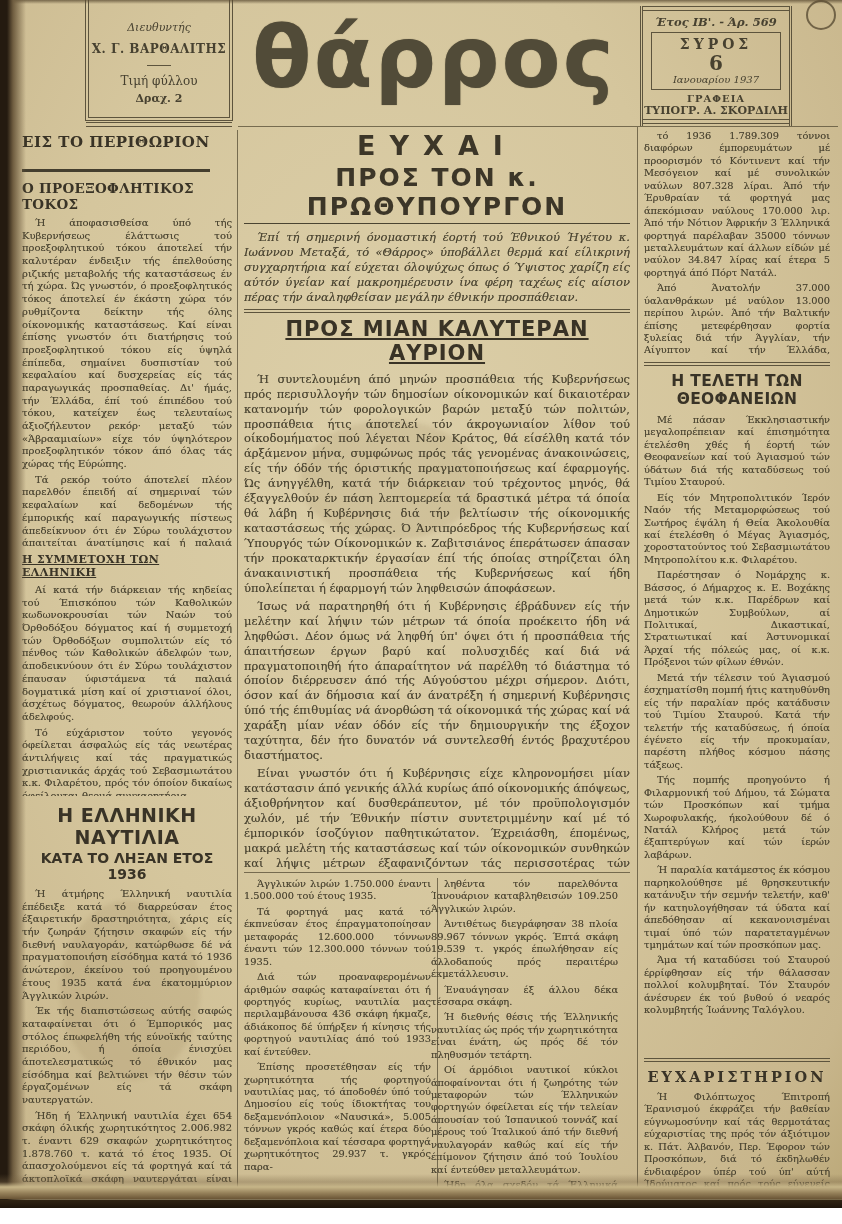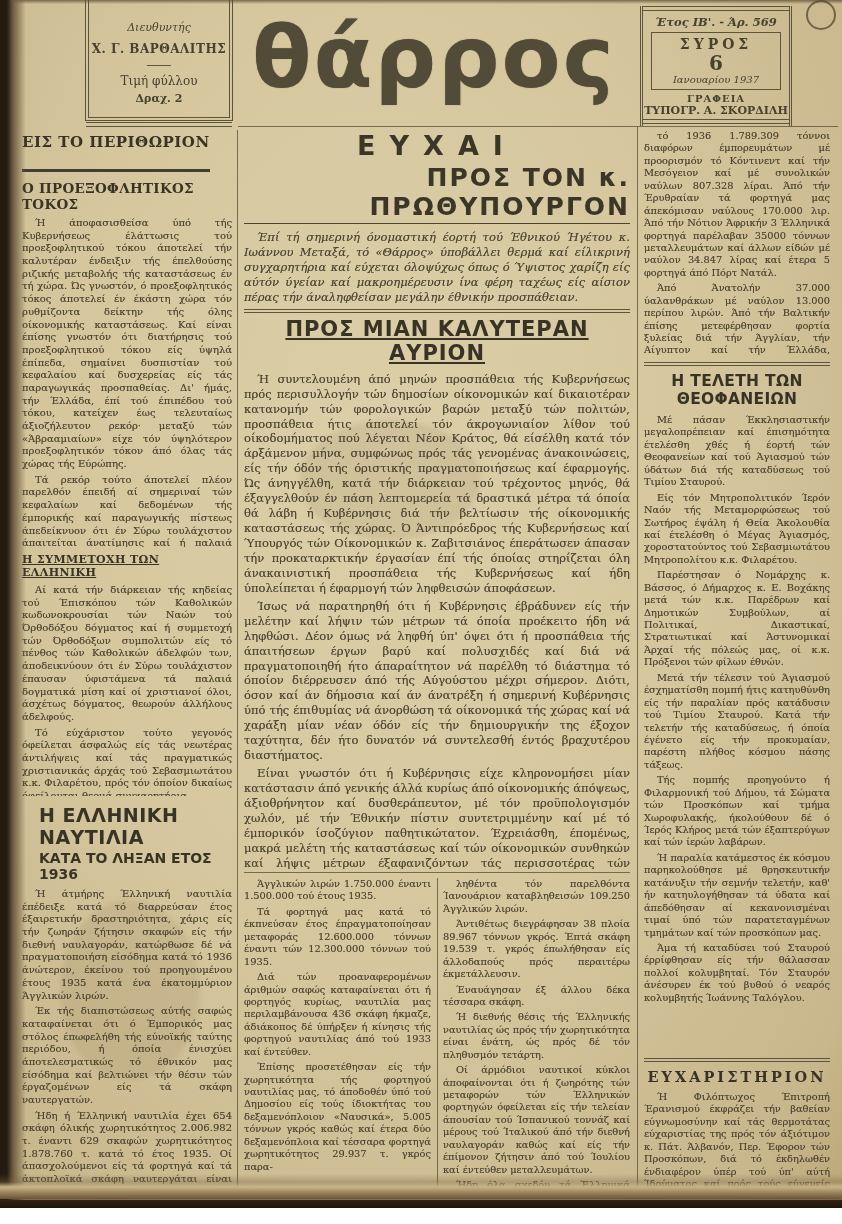--- a/index.html
+++ b/index.html
@@ -50,42 +50,42 @@
 
   
   .vsep { position:absolute; width:1px; background:rgba(86,76,52,.75); z-index:3; }
   .hsep { position:absolute; height:1px; background:rgba(86,76,52,.75); z-index:3; }
   .dbl { border-top:1px solid #5d543d; border-bottom:1px solid #5d543d; height:4px; margin:4px 0; }
 
   
   .col { position:absolute; z-index:2; overflow:hidden; }
   .col-left  { left:22px;  top:132px; width:210px; height:1058px; }
   .col-mid   { left:244px; top:130px; width:386px; height:740px; }
-  .col-mid-bottom { left:244px; top:878px; width:386px; height:312px; display:flex; gap:12px; }
+  .col-mid-bottom { left:244px; top:878px; width:386px; height:312px; display:flex; }
   .subcol { width:187px; height:312px; overflow:hidden; }
   .col-right { left:644px; top:130px; width:186px; height:1060px; }
 
   p.body { font-size:10px; line-height:1.27; text-align:justify; text-indent:13px;
     color:#4a4431; margin-bottom:3px; text-shadow:0 0 .6px rgba(74,68,49,.55); }
   .col-mid p.body { font-size:11.5px; line-height:1.3; }
   .col-right p.body, .subcol p.body { font-size:9.8px; }
 
   .kicker { font-size:15px; font-weight:bold; color:#393326; letter-spacing:.5px;
     border-bottom:3px solid #443e2e; padding-bottom:18px; margin-bottom:6px; display:inline-block; }
   h3.small-head { font-size:13.5px; font-weight:bold; color:#393326; margin:2px 0 5px; letter-spacing:.3px; }
   h4.tiny-head { font-size:11px; font-weight:bold; color:#393326; margin:6px 0 5px;
     text-decoration:underline; letter-spacing:.4px; }
   .wishes-title { text-align:center; color:#3c3628; }
   .wishes-title .l1 { font-size:27px; font-weight:bold; letter-spacing:14px; font-family:"DejaVu Sans", sans-serif; }
   .wishes-title .l2 { font-size:25px; font-weight:bold; letter-spacing:2px; font-family:"DejaVu Sans", sans-serif;
-    border-bottom:1px solid #4a4431; display:inline-block; padding-bottom:2px; margin-top:2px;text-align:right; }
+    border-bottom:1px solid #4a4431; display:inline-block; padding-bottom:2px; margin-top:2px; }
   .tomorrow-head { text-align:center; font-size:21px; font-weight:bold; color:#393326;
     font-family:"DejaVu Sans", sans-serif; letter-spacing:1px; margin:4px 0 7px;
     text-decoration:underline; }
-  .shipping-head { text-align:left; color:#393326; margin:8px 17px 6px; }
+  .shipping-head { text-align:center; color:#393326; margin:8px 17px 6px; }
   .shipping-head .l1 { font-size:19px; font-weight:bold; font-family:"DejaVu Sans", sans-serif; letter-spacing:.5px; }
   .shipping-head .l2 { font-size:14px; font-weight:bold; font-family:"DejaVu Sans", sans-serif; margin-top:2px; }
   .epiphany-head { font-size:15.5px; font-weight:bold; color:#393326; text-align:center;
     font-family:"DejaVu Sans", sans-serif; margin:6px 0 6px; letter-spacing:.3px; }
   .thanks-head { font-size:14.5px; font-weight:bold; color:#393326; text-align:center;
     letter-spacing:3px; margin:6px 0 6px; }
 </style>
 </head>
 <body>
 
@@ -192,21 +192,21 @@
       <p class="body">τό 1936 1.789.309 τόννοι διαφόρων έμπορευμάτων μέ προορισμόν τό Κόντινεντ καί τήν Μεσόγειον καί μέ συνολικών ναύλων 807.328 λίραι. Άπό τήν Έρυθραίαν τά φορτηγά μας άπεκόμισαν ναύλους 170.000 λιρ. Άπό τήν Νότιον Άφρικήν 3 Έλληνικά φορτηγά παρέλαβαν 35000 τόννων μεταλλευμάτων καί άλλων είδών μέ ναύλον 34.847 λίρας καί έτερα 5 φορτηγά άπό Πόρτ Νατάλ.</p>
       <p class="body">Άπό Άνατολήν 37.000 ύαλανθράκων μέ ναύλον 13.000 περίπου λιρών. Άπό τήν Βαλτικήν έπίσης μετεφέρθησαν φορτία ξυλείας διά τήν Άγγλίαν, τήν Αίγυπτον καί τήν Έλλάδα, άπασχοληθέντων 23 φορτηγών, τά όποία άπεκόμισαν ναύλους 62.000 περίπου λιρών Άγγλίας.</p>
     </div>
     <div class="dbl"></div>
     <div class="epiphany-head">Η ΤΕΛΕΤΗ ΤΩΝ ΘΕΟΦΑΝΕΙΩΝ</div>
     <div style="height:640px;overflow:hidden;">
       <p class="body">Μέ πάσαν Έκκλησιαστικήν μεγαλοπρέπειαν καί έπισημότητα έτελέσθη χθές ή έορτή τών Θεοφανείων καί τού Άγιασμού τών ύδάτων διά τής καταδύσεως τού Τιμίου Σταυρού.</p>
       <p class="body">Είς τόν Μητροπολιτικόν Ίερόν Ναόν τής Μεταμορφώσεως τού Σωτήρος έψάλη ή Θεία Άκολουθία καί έτελέσθη ό Μέγας Άγιασμός, χοροστατούντος τού Σεβασμιωτάτου Μητροπολίτου κ.κ. Φιλαρέτου.</p>
       <p class="body">Παρέστησαν ό Νομάρχης κ. Βάσσος, ό Δήμαρχος κ. Ε. Βοχάκης μετά τών κ.κ. Παρέδρων καί Δημοτικών Συμβούλων, αί Πολιτικαί, Δικαστικαί, Στρατιωτικαί καί Άστυνομικαί Άρχαί τής πόλεώς μας, οί κ.κ. Πρόξενοι τών φίλων έθνών.</p>
       <p class="body">Μετά τήν τέλεσιν τού Άγιασμού έσχηματίσθη πομπή ήτις κατηυθύνθη είς τήν παραλίαν πρός κατάδυσιν τού Τιμίου Σταυρού. Κατά τήν τελετήν τής καταδύσεως, ή όποία έγένετο είς τήν προκυμαίαν, παρέστη πλήθος κόσμου πάσης τάξεως.</p>
-      <p class="body">Τής πομπής προηγούντο ή Φιλαρμονική τού Δήμου, τά Σώματα τών Προσκόπων καί τμήμα Χωροφυλακής, ήκολούθουν δέ ό Ίερός Κλήρος μετά τών έξαπτερύγων καί τών ίερών λαβάρων.</p>
+      <p class="body">Τής πομπής προηγούντο ή Φιλαρμονική τού Δήμου, τά Σώματα τών Προσκόπων καί τμήμα Χωροφυλακής, ήκολούθουν δέ ό Νατάλ Κλήρος μετά τών έξαπτερύγων καί τών ίερών λαβάρων.</p>
       <p class="body">Ή παραλία κατάμεστος έκ κόσμου παρηκολούθησε μέ θρησκευτικήν κατάνυξιν τήν σεμνήν τελετήν, καθ' ήν κατηυλογήθησαν τά ύδατα καί άπεδόθησαν αί κεκανονισμέναι τιμαί ύπό τών παρατεταγμένων τμημάτων καί τών προσκόπων μας.</p>
       <p class="body">Άμα τή καταδύσει τού Σταυρού έρρίφθησαν είς τήν θάλασσαν πολλοί κολυμβηταί. Τόν Σταυρόν άνέσυρεν έκ τού βυθού ό νεαρός κολυμβητής Ίωάννης Ταλόγλου.</p>
     </div>
     <div class="dbl"></div>
     <div class="thanks-head">ΕΥΧΑΡΙΣΤΗΡΙΟΝ</div>
     <div style="height:110px;overflow:hidden;">
       <p class="body">Ή Φιλόπτωχος Έπιτροπή Έρανισμού έκφράζει τήν βαθείαν εύγνωμοσύνην καί τάς θερμοτάτας εύχαριστίας της πρός τόν άξιότιμον κ. Πάτ. Άλβανόν, Περ. Έφορον τών Προσκόπων, διά τό έκδηλωθέν ένδιαφέρον ύπέρ τού ύπ' αύτή Ίδρύματος καί πρός τούς εύγενείς Προσκόπους, οίτινες, περιελθόντες τήν πόλιν, έψαλον τά κάλαντα, συλλέξαντες δρ. 2.896, εύχεται δέ αύτοίς καί ταίς οίκογενείαις των Αίσιον καί Εύτυχές τό Νέον Έτος.</p>
     </div>
   </div>
 

